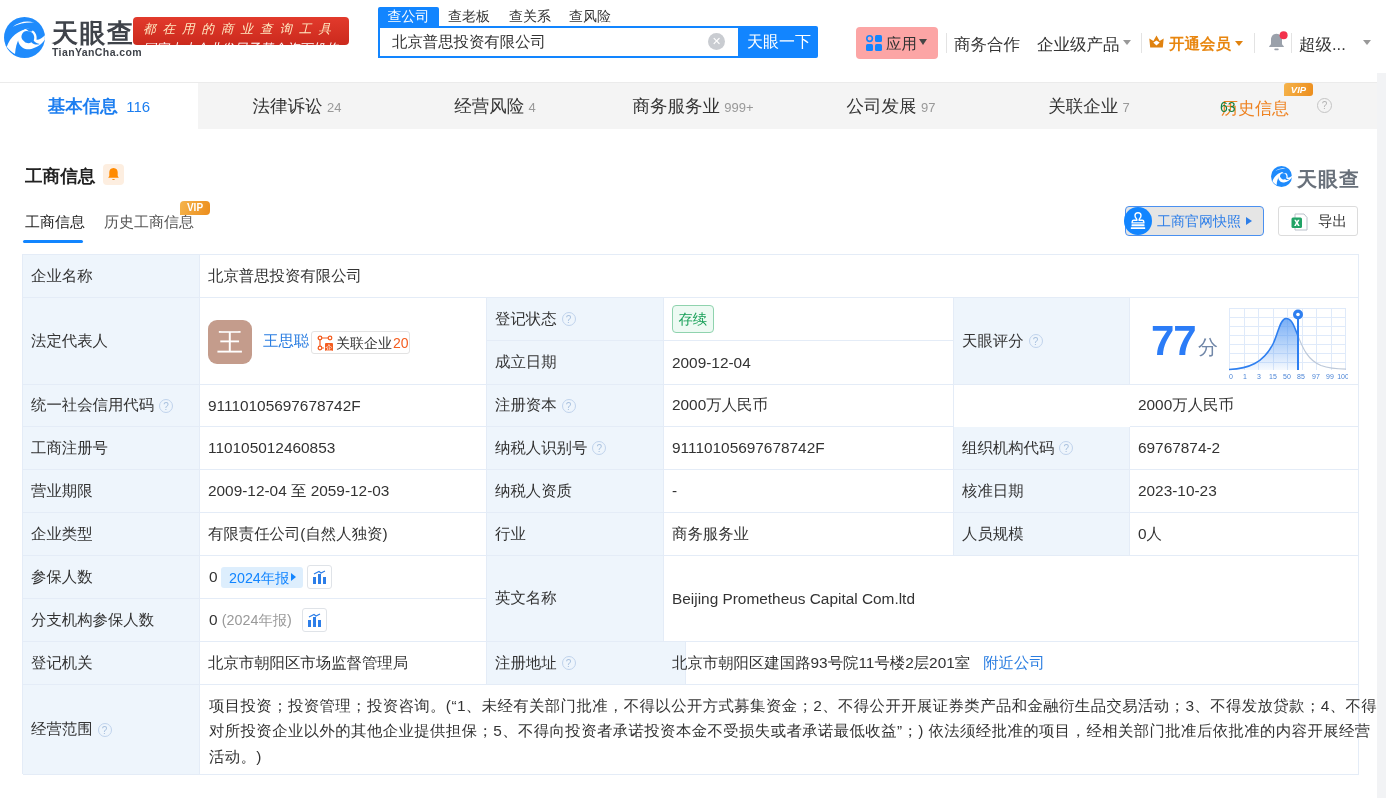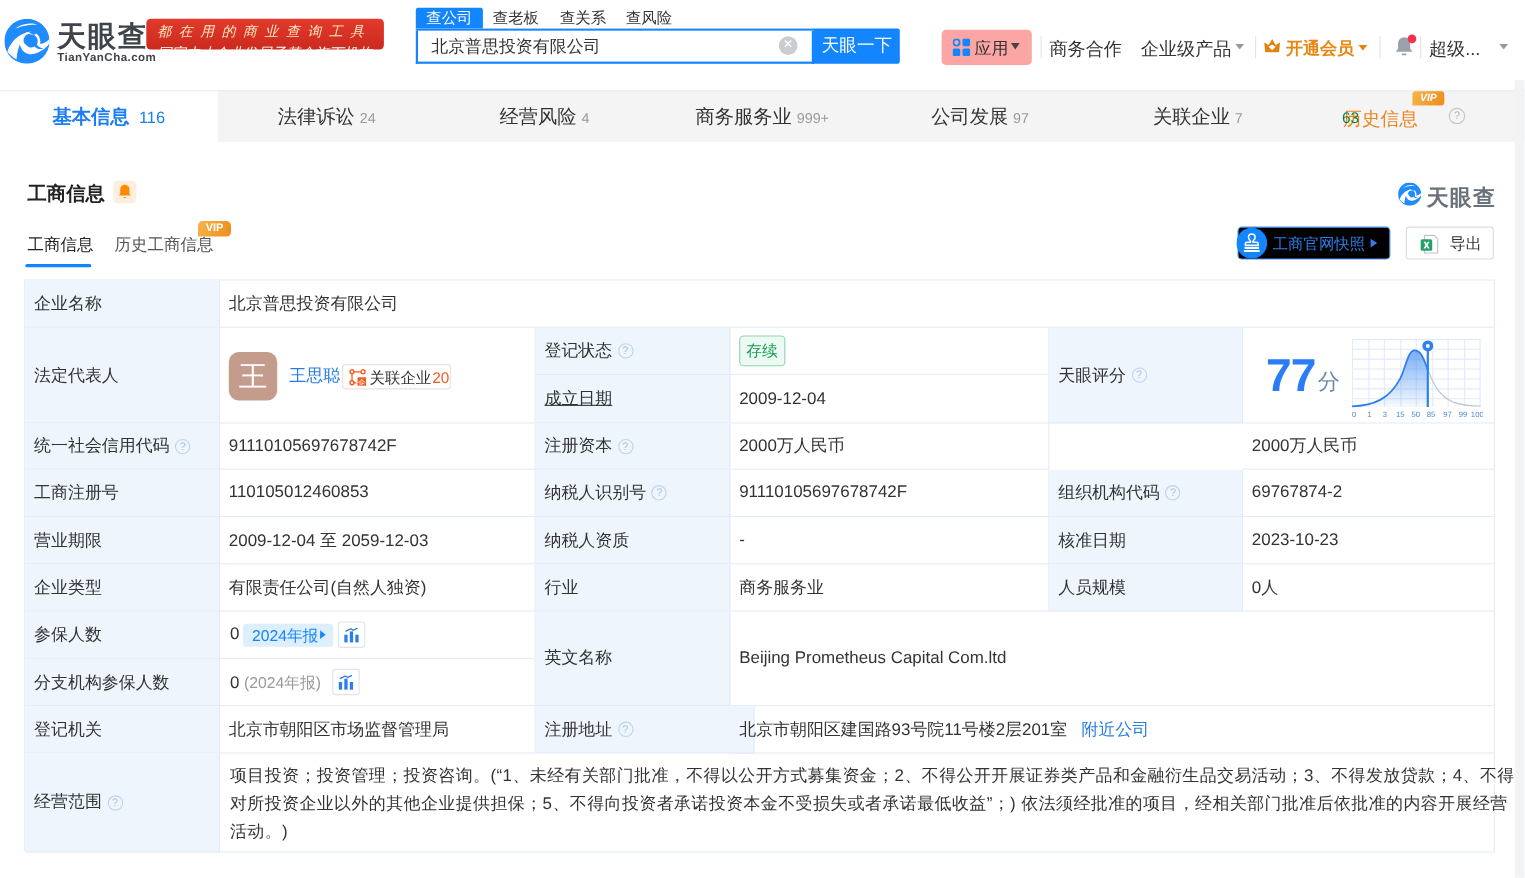--- a/index.html
+++ b/index.html
@@ -108,21 +108,21 @@
   <path d="M25.2 14.6 A5.6 5.6 0 0 0 20.3 24.5 A5.6 5.6 0 0 0 28 25.8 C30 28 33.6 28.9 36.6 27.6 C33.9 27.5 31.5 26.2 30.4 24.2 C32 20.4 30.4 16.2 26.8 14.8 C26.3 14.6 25.7 14.6 25.2 14.6 Z" fill="#1f8bfc"></path>
   <path d="M22.5 12.2 C24 13.8 26.2 14.9 28.5 14.9 L30.5 12.4 C27.8 11.4 25 11.3 22.5 12.2 Z" fill="#1f8bfc"></path>
 </svg>
 <div class="abs" style="left:1297px;top:166px;font-size:20px;font-weight:bold;color:#68707a;letter-spacing:1px;">天眼查</div>
 
 <div class="abs" style="left:25px;top:213px;font-size:15px;color:#222;">工商信息</div>
 <div class="abs" style="left:23px;top:240px;width:60px;height:3px;background:#1285ff;border-radius:2px;"></div>
 <div class="abs" style="left:104px;top:213px;font-size:15px;color:#555;">历史工商信息</div>
 <div class="abs" style="left:180px;top:201px;width:30px;height:14px;background:linear-gradient(110deg,#f5b44c,#ec8d1c);border-radius:4px 4px 4px 0;color:#fff;font-size:10px;font-weight:bold;text-align:center;line-height:14px;">VIP</div>
 
-<div class="abs" style="left:1125px;top:206px;width:139px;height:30px;border:1px solid #4a90f0;border-radius:4px;background:#000000;">
+<div class="abs" style="left:1125px;top:206px;width:139px;height:30px;border:1px solid #4a90f0;border-radius:4px;background:#e5e5e5;">
   <svg class="abs" style="left:-2px;top:0px;" width="28" height="28" viewBox="0 0 28 28">
     <circle cx="14" cy="14" r="14" fill="#1285ff"></circle>
     <path d="M14 5.8 a3 3 0 0 1 3 3 c0 1.3-.8 2.2-1.5 2.9-.45.45-.45 1-.35 1.6 l3 0 c.9 0 1.7.7 1.7 1.6 l0 1 -11.7 0 0-1 c0-.9.8-1.6 1.7-1.6 l3 0 c.1-.6.1-1.15-.35-1.6-.7-.7-1.5-1.6-1.5-2.9 a3 3 0 0 1 3-3 Z" fill="none" stroke="#fff" stroke-width="1.4"></path>
     <rect x="7.5" y="17.3" width="13" height="2" rx="0.5" fill="#fff"></rect>
     <rect x="6.8" y="20.3" width="14.4" height="1.8" rx="0.5" fill="#fff"></rect>
   </svg>
   <div class="abs" style="left:31px;top:6px;font-size:14px;color:#2d7ee8;">工商官网快照</div>
   <div class="abs" style="left:120px;top:10px;width:0;height:0;border:4px solid transparent;border-left:6px solid #2d7ee8;"></div>
 </div>
 <div class="abs" style="left:1278px;top:206px;width:80px;height:30px;border:1px solid #dcdcdc;border-radius:3px;background:#fff;">
@@ -153,21 +153,21 @@
         <text x="12" y="14.6" font-size="7" fill="#fff" text-anchor="middle">企</text>
       </svg>
       <span class="abs" style="left:24px;top:3px;font-size:14px;color:#333;">关联企业</span>
       <span class="abs" style="left:81px;top:3px;font-size:14px;color:#f45d20;">20</span>
     </div>
   </div>
   <div class="cell lab" style="left:464px;top:43px;width:177px;height:43px;">登记状态<span class="q">?</span></div>
   <div class="cell" style="left:641px;top:43px;width:290px;height:43px;">
     <span style="display:inline-block;padding:3.5px 5.5px;border:1px solid #8fd3ae;border-radius:4px;background:#edfaf3;color:#18a058;font-size:14.3px;">存续</span>
   </div>
-  <div class="cell lab" style="left:464px;top:86px;width:177px;height:44px;text-decoration:underline;">成立日期</div>
+  <div class="cell lab" style="left:464px;top:86px;width:177px;height:44px;">成立日期</div>
   <div class="cell" style="left:641px;top:86px;width:290px;height:44px;">2009-12-04</div>
   <div class="cell lab" style="left:931px;top:43px;width:176px;height:87px;">天眼评分<span class="q">?</span></div>
   <div class="cell" style="left:1107px;top:43px;width:229px;height:87px;padding-left:0;">
     <div class="abs" style="left:21px;top:19px;font-size:42px;font-weight:bold;color:#2b7cf7;letter-spacing:-1px;">77</div>
     <div class="abs" style="left:68px;top:36px;font-size:20px;color:#7187a8;">分</div>
     <svg class="abs" style="left:99px;top:10px;" width="119" height="72" viewBox="0 0 119 72">
       <g stroke="#dfeafa" stroke-width="1">
         <path d="M0 .5H117M0 9.5H117M0 18.5H117M0 27.5H117M0 36.5H117M0 45.5H117M0 54.5H117"></path>
         <path d="M.5 0V62M15.5 0V62M29.5 0V62M44.5 0V62M58.5 0V62M73.5 0V62M87.5 0V62M102.5 0V62M116.5 0V62"></path>
       </g>

